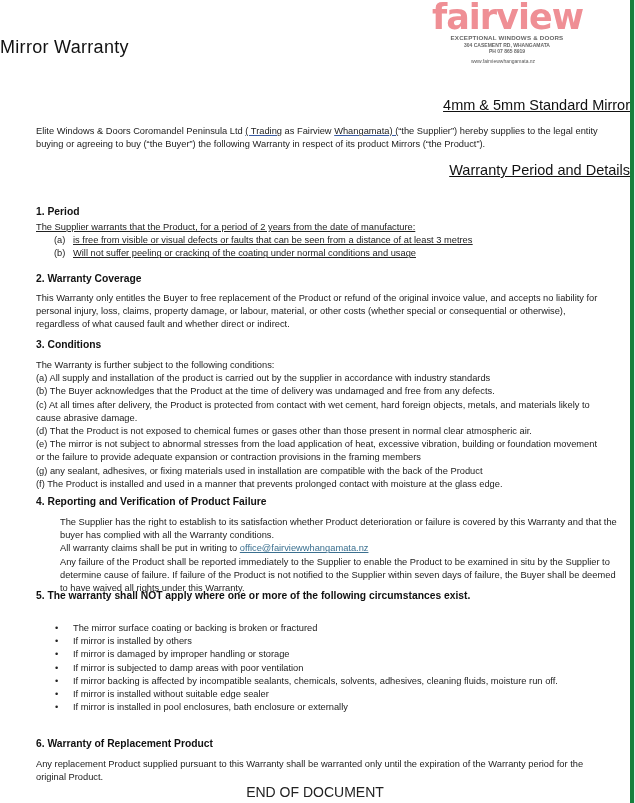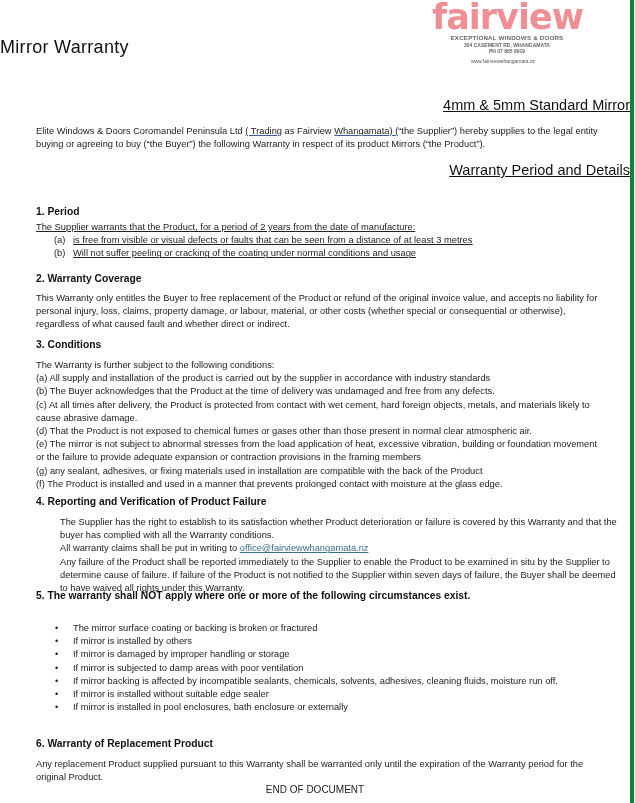--- a/index.html
+++ b/index.html
@@ -53,21 +53,21 @@
     .ul { text-decoration: underline; }
     .link-ul { text-decoration: underline; text-decoration-color: #3b5ea8; }
     .email { color: #3a6f8f; text-decoration: underline; }
     .sub-item { padding-left: 18px; }
     .sub-item .lbl { display: inline-block; width: 19px; }
     .bullets { position: absolute; left: 36px; width: 565px; font-size: 9.3px; line-height: 13.2px; }
     .bullet { position: relative; padding-left: 37px; }
     .bullet .dot { position: absolute; left: 19px; top: 0; }
     .end {
       position: absolute; left: 0; width: 630px; top: 784px;
-      text-align: center; font-size: 10px; color: #222;
+      text-align: center; font-size: 14px; color: #222;
     }
   </style>
 </head>
 <body>
 
 <div class="page">
 
   <div class="logo">
     <div class="logo-word">fairview</div>
     <div class="logo-tag">EXCEPTIONAL WINDOWS &amp; DOORS</div>

